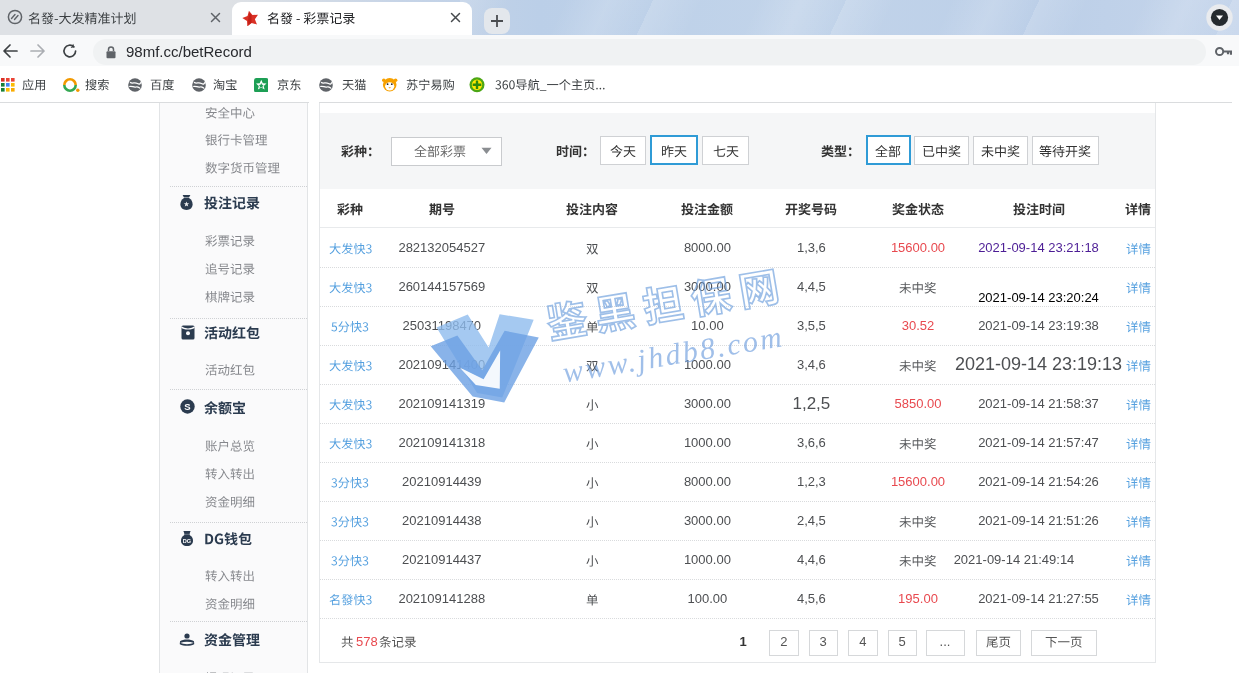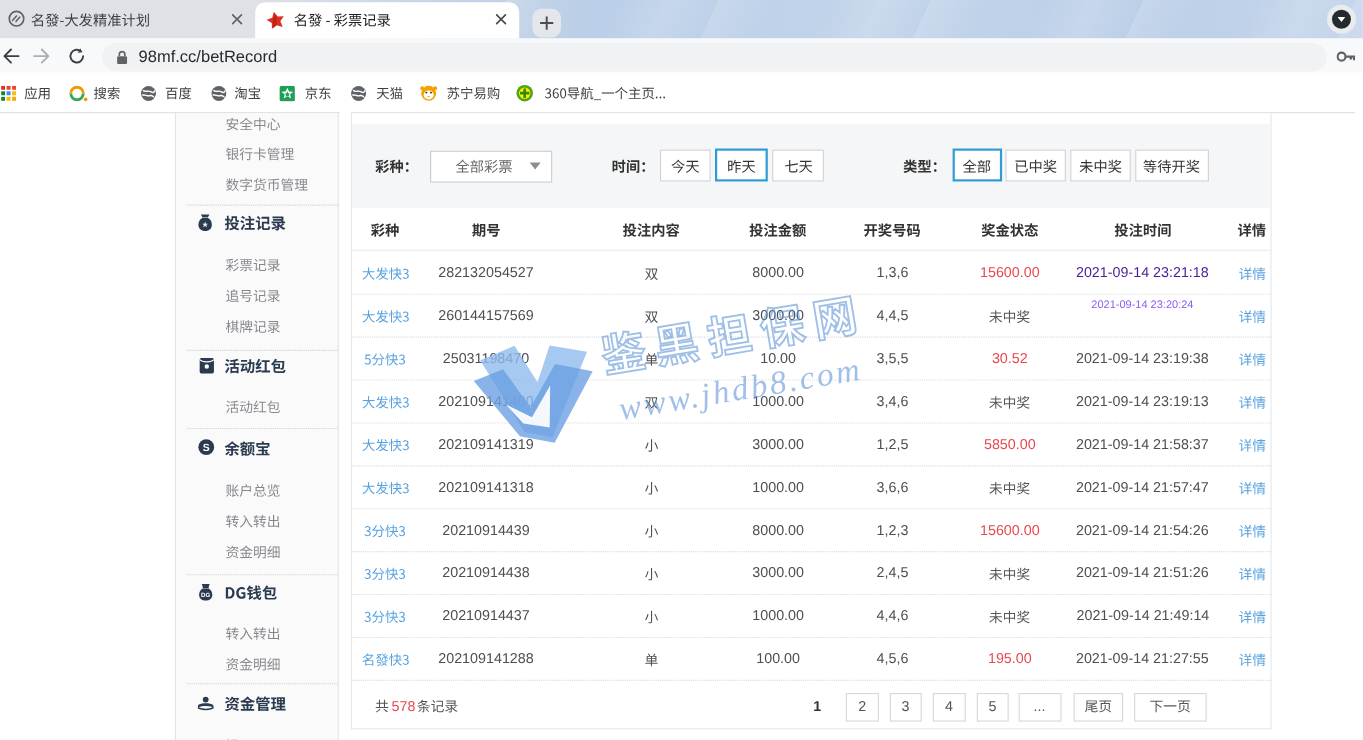--- a/index.html
+++ b/index.html
@@ -550,21 +550,21 @@
       </svg></div>
 <div style="position:absolute;font-family:'Liberation Sans', sans-serif;font-size:13.0px;font-weight:400;color:#4d4f52;white-space:pre;line-height:15.6px;top:279.0px;left:707.4px;transform:translateX(-50%);">3000.00</div>
 <div style="position:absolute;font-family:'Liberation Sans', sans-serif;font-size:13.0px;font-weight:400;color:#4d4f52;white-space:pre;line-height:15.6px;top:279.0px;left:811.4px;transform:translateX(-50%);">4,4,5</div>
 <div style="position:absolute;left:899.2px;top:280.2px;line-height:0;"><svg width="39.5" height="16.2" viewBox="0 0 39.5 16.2" style="overflow:visible">
         <g transform="translate(0,12.62) scale(0.012500,-0.012500)" fill="#55575a">
           <use href="#q106" x="0"></use>
           <use href="#q43" x="1000"></use>
           <use href="#q105" x="2000"></use>
         </g>
       </svg></div>
-<div style="position:absolute;font-family:'Liberation Sans', sans-serif;font-size:10px;font-weight:400;color:#8b5cf6;white-space:pre;line-height:15.6px;top:270px;left:1038.5px;transform:translateX(-50%);">2021-09-14 23:20:24</div>
+<div style="position:absolute;font-family:'Liberation Sans', sans-serif;font-size:13.0px;font-weight:400;color:#000000;white-space:pre;line-height:15.6px;top:290px;left:1038.5px;transform:translateX(-50%);">2021-09-14 23:20:24</div>
 <div style="position:absolute;left:1125.9px;top:280.2px;line-height:0;"><svg width="27.0" height="16.2" viewBox="0 0 27.0 16.2" style="overflow:visible">
         <g transform="translate(0,12.62) scale(0.012500,-0.012500)" fill="#55a0df">
           <use href="#q123" x="0"></use>
           <use href="#q124" x="1000"></use>
         </g>
       </svg></div>
 <div style="position:absolute;left:320.2px;top:305.5px;width:834.5px;height:0;border-top:1px dotted #d9dbdd;"></div>
 <div style="position:absolute;left:331.3px;top:319.4px;line-height:0;"><svg width="39.9" height="15.9" viewBox="0 0 39.9 15.9" style="overflow:visible">
         <g transform="translate(0,12.32) scale(0.012200,-0.012200)" fill="#55a0df">
           <use href="#q125" x="0"></use>
@@ -606,21 +606,21 @@
       </svg></div>
 <div style="position:absolute;font-family:'Liberation Sans', sans-serif;font-size:13.0px;font-weight:400;color:#4d4f52;white-space:pre;line-height:15.6px;top:357.0px;left:707.4px;transform:translateX(-50%);">1000.00</div>
 <div style="position:absolute;font-family:'Liberation Sans', sans-serif;font-size:13.0px;font-weight:400;color:#4d4f52;white-space:pre;line-height:15.6px;top:357.0px;left:811.4px;transform:translateX(-50%);">3,4,6</div>
 <div style="position:absolute;left:899.2px;top:358.2px;line-height:0;"><svg width="39.5" height="16.2" viewBox="0 0 39.5 16.2" style="overflow:visible">
         <g transform="translate(0,12.62) scale(0.012500,-0.012500)" fill="#55575a">
           <use href="#q106" x="0"></use>
           <use href="#q43" x="1000"></use>
           <use href="#q105" x="2000"></use>
         </g>
       </svg></div>
-<div style="position:absolute;font-family:'Liberation Sans', sans-serif;font-size:13.0px;font-weight:400;color:#4d4f52;white-space:pre;line-height:15.6px;top:357.0px;left:1038.5px;transform:translateX(-50%);">2021-09-14 23:19:13</div>
+<div style="position:absolute;font-family:'Liberation Sans', sans-serif;font-size:18px;font-weight:400;color:#4d4f52;white-space:pre;line-height:15.6px;top:357.0px;left:1038.5px;transform:translateX(-50%);">2021-09-14 23:19:13</div>
 <div style="position:absolute;left:1125.9px;top:358.2px;line-height:0;"><svg width="27.0" height="16.2" viewBox="0 0 27.0 16.2" style="overflow:visible">
         <g transform="translate(0,12.62) scale(0.012500,-0.012500)" fill="#55a0df">
           <use href="#q123" x="0"></use>
           <use href="#q124" x="1000"></use>
         </g>
       </svg></div>
 <div style="position:absolute;left:320.2px;top:383.5px;width:834.5px;height:0;border-top:1px dotted #d9dbdd;"></div>
 <div style="position:absolute;left:328.6px;top:397.4px;line-height:0;"><svg width="45.4" height="15.9" viewBox="0 0 45.4 15.9" style="overflow:visible">
         <g transform="translate(0,12.32) scale(0.012200,-0.012200)" fill="#55a0df">
           <use href="#q3" x="0"></use>
@@ -629,21 +629,21 @@
           <use href="#q30" x="3000"></use>
         </g>
       </svg></div>
 <div style="position:absolute;font-family:'Liberation Sans', sans-serif;font-size:13.0px;font-weight:400;color:#4d4f52;white-space:pre;line-height:15.6px;top:396.0px;left:441.8px;transform:translateX(-50%);text-align:right;">202109141319</div>
 <div style="position:absolute;left:586.1px;top:397.2px;line-height:0;"><svg width="14.5" height="16.2" viewBox="0 0 14.5 16.2" style="overflow:visible">
         <g transform="translate(0,12.62) scale(0.012500,-0.012500)" fill="#4d4f52">
           <use href="#q128" x="0"></use>
         </g>
       </svg></div>
 <div style="position:absolute;font-family:'Liberation Sans', sans-serif;font-size:13.0px;font-weight:400;color:#4d4f52;white-space:pre;line-height:15.6px;top:396.0px;left:707.4px;transform:translateX(-50%);">3000.00</div>
-<div style="position:absolute;font-family:'Liberation Sans', sans-serif;font-size:13.0px;font-weight:400;color:#4d4f52;white-space:pre;line-height:15.6px;top:396.0px;left:811.4px;transform:translateX(-50%);">1,2,5</div>
+<div style="position:absolute;font-family:'Liberation Sans', sans-serif;font-size:17px;font-weight:400;color:#4d4f52;white-space:pre;line-height:15.6px;top:396.0px;left:811.4px;transform:translateX(-50%);">1,2,5</div>
 <div style="position:absolute;font-family:'Liberation Sans', sans-serif;font-size:13.0px;font-weight:400;color:#e8494f;white-space:pre;line-height:15.6px;top:396.0px;left:918.0px;transform:translateX(-50%);">5850.00</div>
 <div style="position:absolute;font-family:'Liberation Sans', sans-serif;font-size:13.0px;font-weight:400;color:#4d4f52;white-space:pre;line-height:15.6px;top:396.0px;left:1038.5px;transform:translateX(-50%);">2021-09-14 21:58:37</div>
 <div style="position:absolute;left:1125.9px;top:397.2px;line-height:0;"><svg width="27.0" height="16.2" viewBox="0 0 27.0 16.2" style="overflow:visible">
         <g transform="translate(0,12.62) scale(0.012500,-0.012500)" fill="#55a0df">
           <use href="#q123" x="0"></use>
           <use href="#q124" x="1000"></use>
         </g>
       </svg></div>
 <div style="position:absolute;left:320.2px;top:422.5px;width:834.5px;height:0;border-top:1px dotted #d9dbdd;"></div>
 <div style="position:absolute;left:328.6px;top:436.4px;line-height:0;"><svg width="45.4" height="15.9" viewBox="0 0 45.4 15.9" style="overflow:visible">
@@ -749,21 +749,21 @@
       </svg></div>
 <div style="position:absolute;font-family:'Liberation Sans', sans-serif;font-size:13.0px;font-weight:400;color:#4d4f52;white-space:pre;line-height:15.6px;top:552.0px;left:707.4px;transform:translateX(-50%);">1000.00</div>
 <div style="position:absolute;font-family:'Liberation Sans', sans-serif;font-size:13.0px;font-weight:400;color:#4d4f52;white-space:pre;line-height:15.6px;top:552.0px;left:811.4px;transform:translateX(-50%);">4,4,6</div>
 <div style="position:absolute;left:899.2px;top:553.2px;line-height:0;"><svg width="39.5" height="16.2" viewBox="0 0 39.5 16.2" style="overflow:visible">
         <g transform="translate(0,12.62) scale(0.012500,-0.012500)" fill="#55575a">
           <use href="#q106" x="0"></use>
           <use href="#q43" x="1000"></use>
           <use href="#q105" x="2000"></use>
         </g>
       </svg></div>
-<div style="position:absolute;font-family:'Liberation Sans', sans-serif;font-size:13.0px;font-weight:400;color:#4d4f52;white-space:pre;line-height:15.6px;top:552.0px;left:1039px;transform:translateX(-50%);">2021-09-14 21:49:14</div>
+<div style="position:absolute;font-family:'Liberation Sans', sans-serif;font-size:13.0px;font-weight:400;color:#4d4f52;white-space:pre;line-height:15.6px;top:552.0px;left:1014px;transform:translateX(-50%);">2021-09-14 21:49:14</div>
 <div style="position:absolute;left:1125.9px;top:553.2px;line-height:0;"><svg width="27.0" height="16.2" viewBox="0 0 27.0 16.2" style="overflow:visible">
         <g transform="translate(0,12.62) scale(0.012500,-0.012500)" fill="#55a0df">
           <use href="#q123" x="0"></use>
           <use href="#q124" x="1000"></use>
         </g>
       </svg></div>
 <div style="position:absolute;left:320.2px;top:578.5px;width:834.5px;height:0;border-top:1px dotted #d9dbdd;"></div>
 <div style="position:absolute;left:328.6px;top:592.4px;line-height:0;"><svg width="45.4" height="15.9" viewBox="0 0 45.4 15.9" style="overflow:visible">
         <g transform="translate(0,12.32) scale(0.012200,-0.012200)" fill="#55a0df">
           <use href="#q0" x="0"></use>

